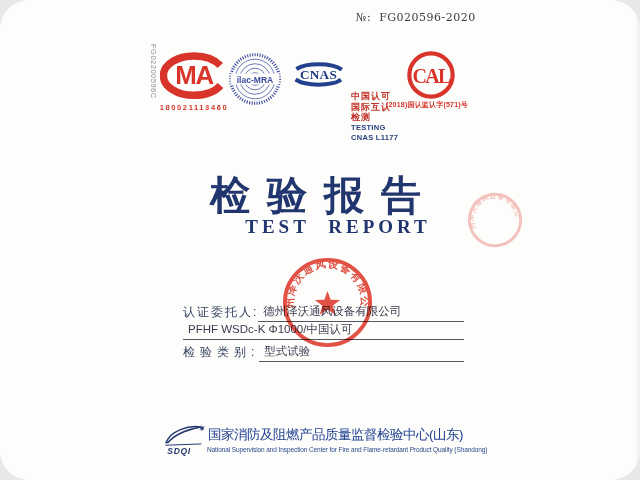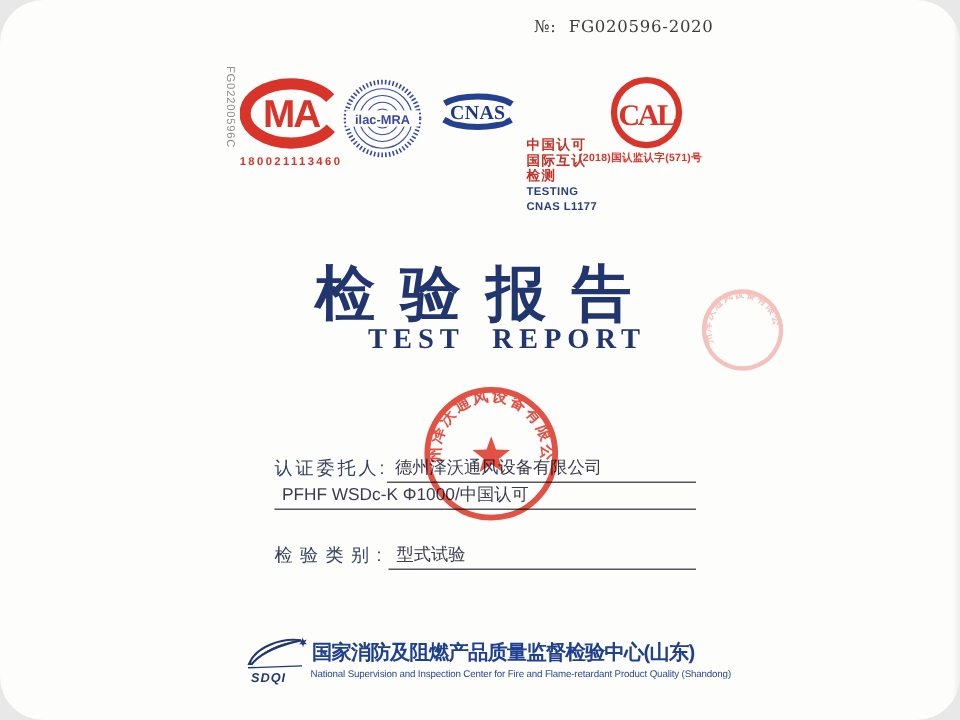--- a/index.html
+++ b/index.html
@@ -39,30 +39,30 @@
     color:#21356e; letter-spacing:4px; word-spacing:10px;padding-left:36px; }
 
   
   .field-row { position:absolute; left:183px; width:281px; display:flex; align-items:flex-end; }
   .field-row .lbl { font-size:12px; color:#33405e; font-weight:500; white-space:nowrap;
     padding-bottom:1px; }
   .field-row .val { flex:1; font-size:11.5px; color:#3b3b4f;
     border-bottom:1.5px solid #55555e; padding:0 0 2px 5px; white-space:nowrap; overflow:hidden; }
   #row-1 { top:292px; } #row-1 .lbl { letter-spacing:2px;margin-top:12px; }
   #row-2 { top:322px; } #row-2 .lbl { letter-spacing:0.5px; }
-  #row-3 { top:362px; } #row-3 .lbl { letter-spacing:5px; }
+  #row-3 { top:344px; } #row-3 .lbl { letter-spacing:5px; }
 
   
   .stamp-main { position:absolute; left:281px; top:256px; width:93px; height:93px;
     opacity:0.88; mix-blend-mode:multiply; }
   .stamp-faint { position:absolute; left:466px; top:189px; width:58px; height:62px;
     opacity:0.30; transform:rotate(-14deg); mix-blend-mode:multiply; }
 
   
-  .footer-zh { position:absolute; left:208px; top:426px; font-size:13.5px; font-weight:bold;
+  .footer-zh { position:absolute; left:208px; top:426px; font-size:13.5px; font-weight:normal;
     color:#1f3f8f; letter-spacing:-0.5px; }
   .footer-en { position:absolute; left:207px; top:446px; font-size:6.5px; color:#2b4a8b;
     letter-spacing:-0.1px; }
 </style>
 </head>
 <body>
 
 <div id="canvas">
 
   <div class="report-no">

